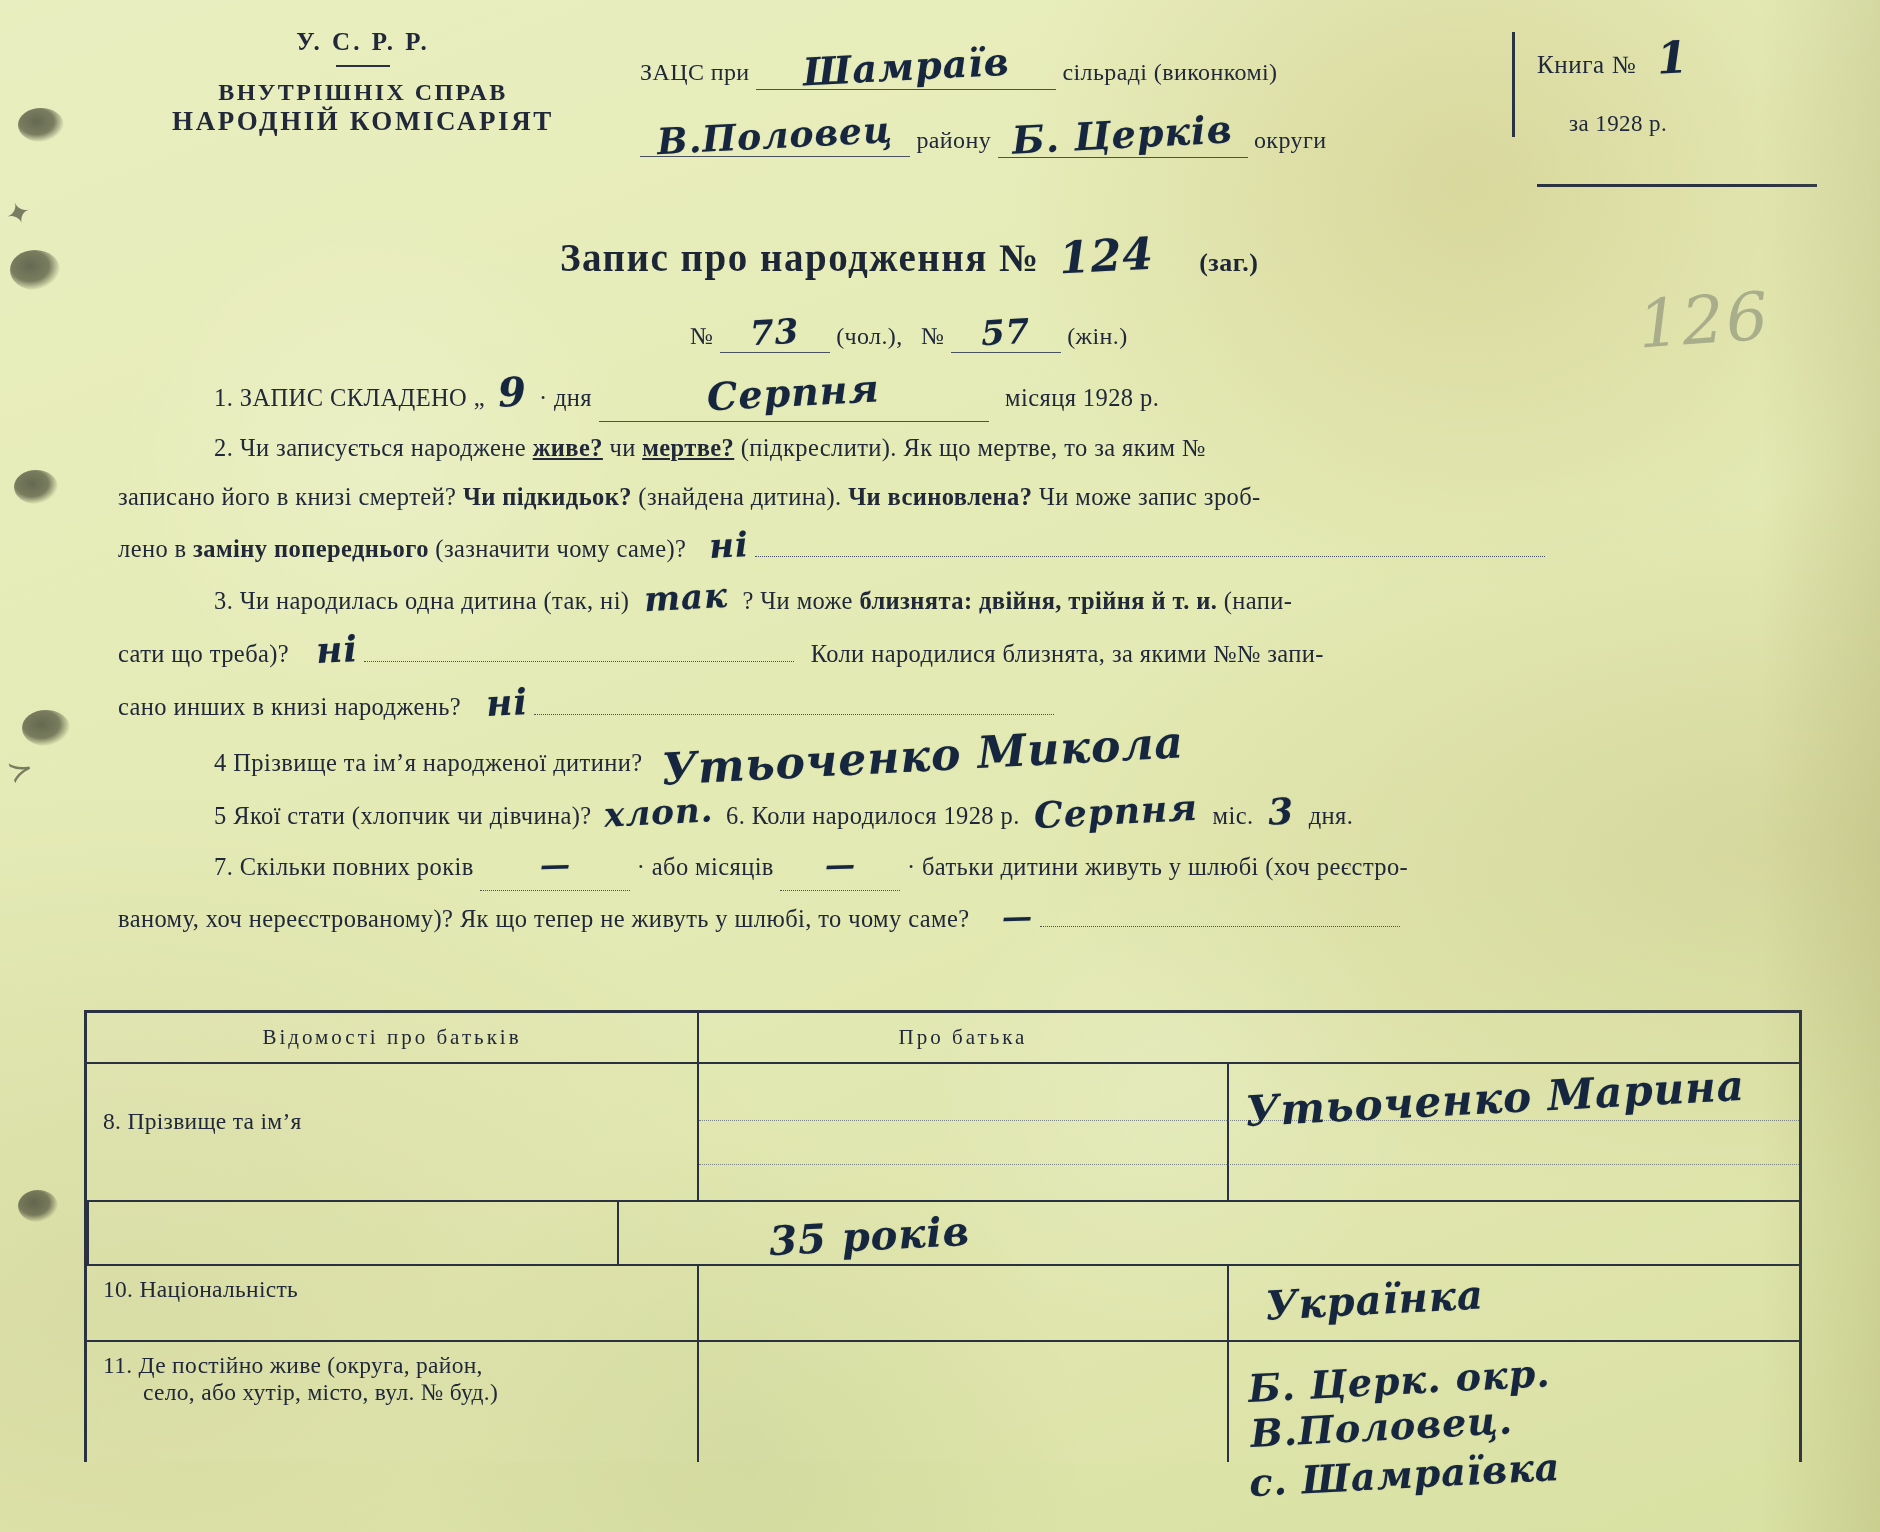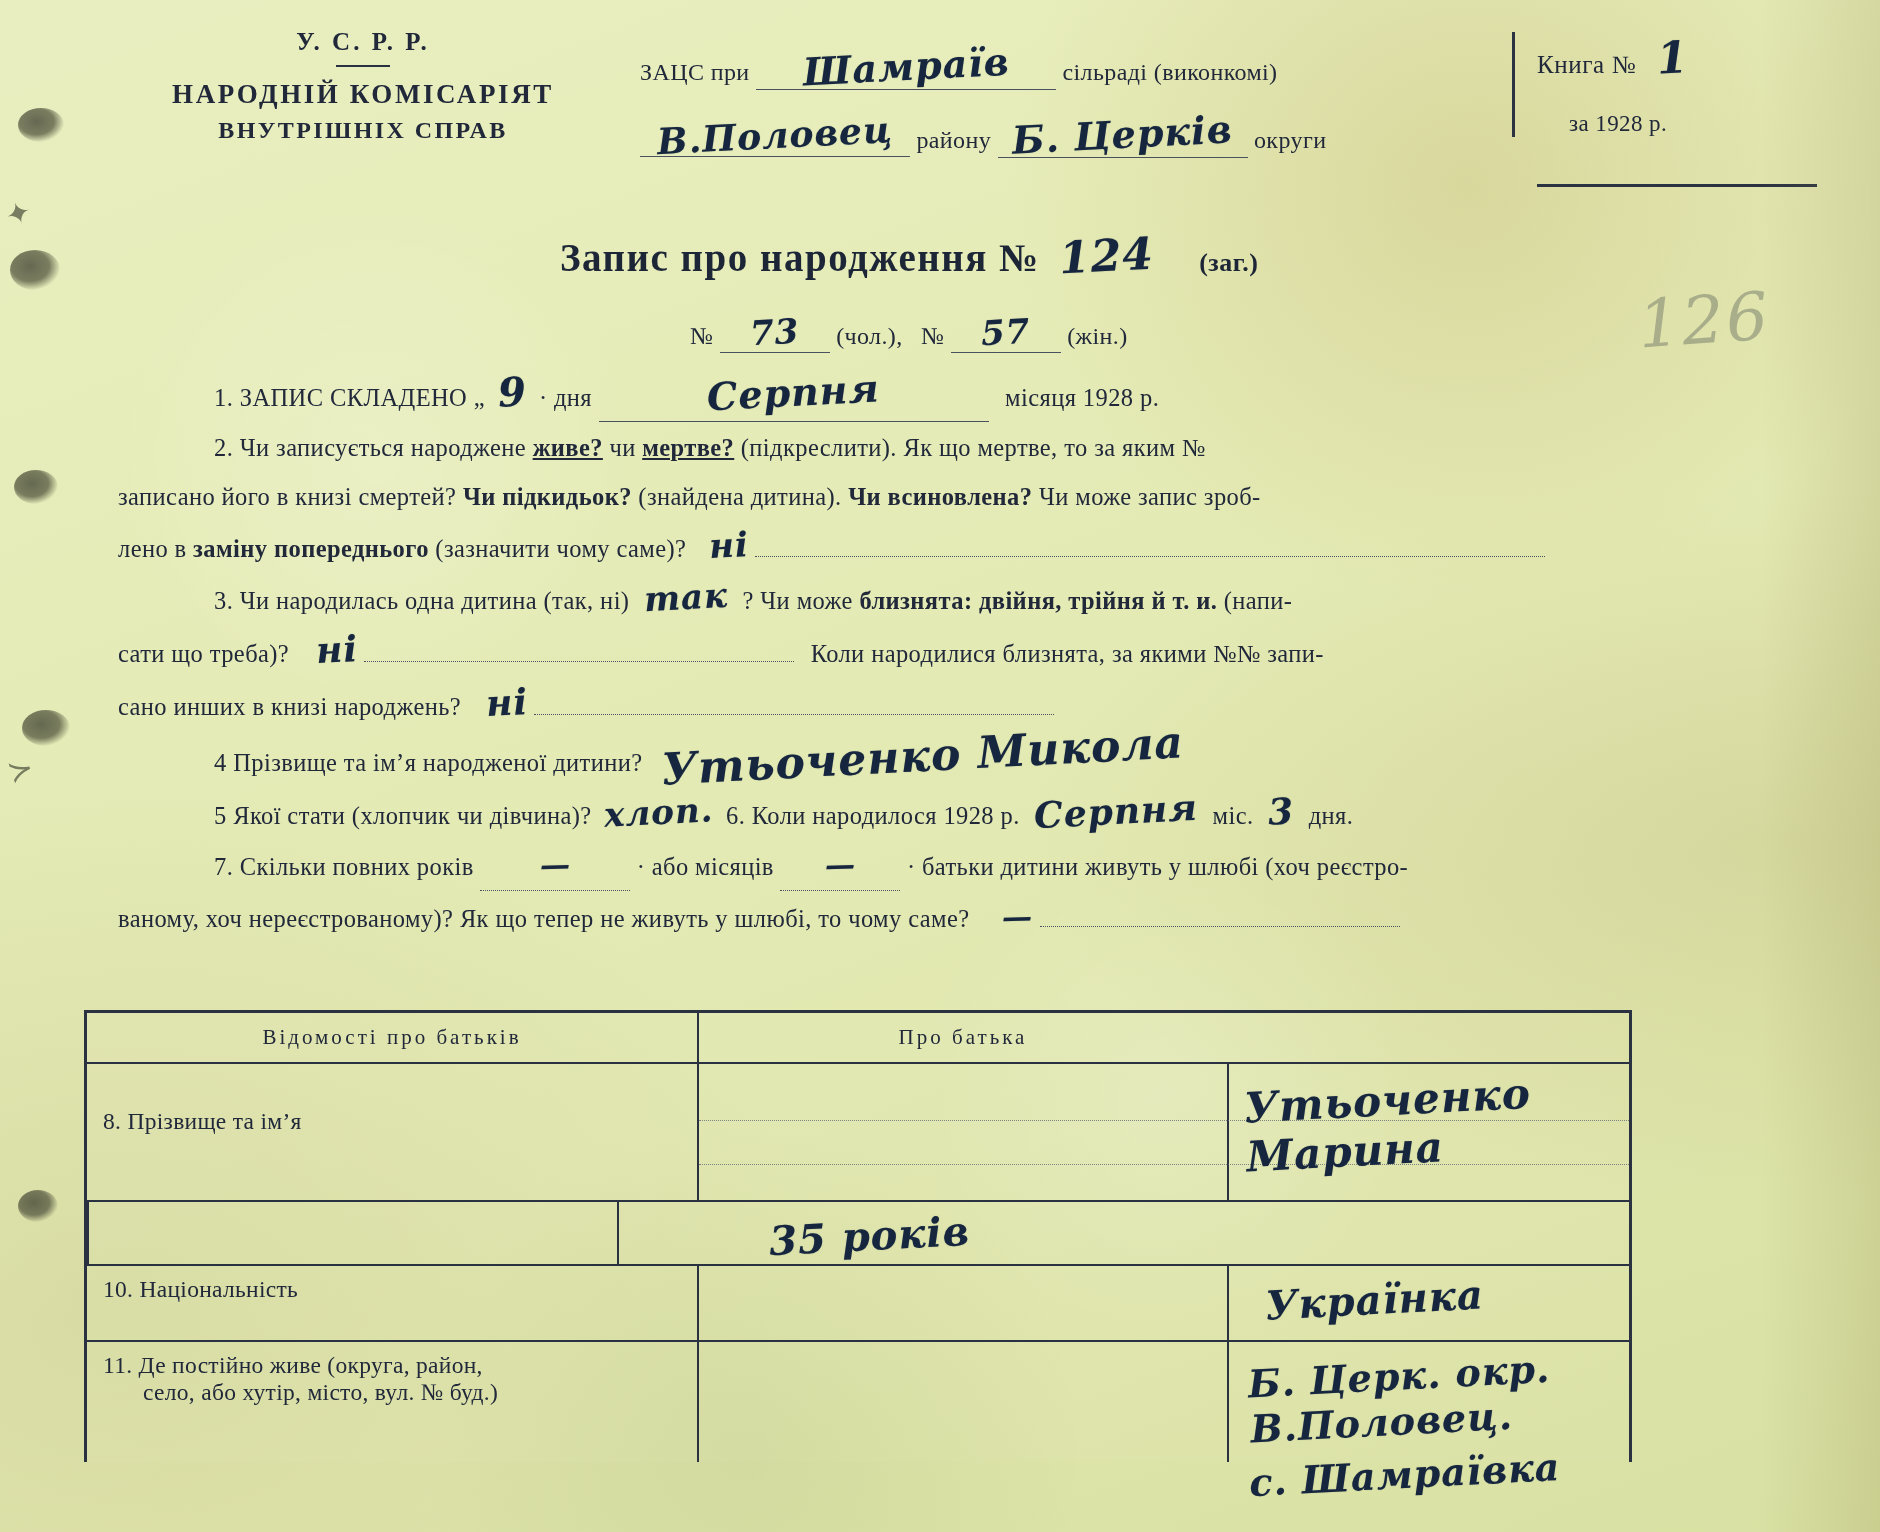--- a/index.html
+++ b/index.html
@@ -194,21 +194,21 @@
     font-size: 24.5px;
     line-height: 47px;
   }
   #body p { margin: 0 0 2px 0; }
   .indent { padding-left: 96px; }
 
   
   #tbl {
     position: absolute;
     left: 84px; top: 1010px;
-    width: 1548px;
+    width: 1718px;
     border: 3px solid #2a3140;
     border-bottom: none;
     box-sizing: border-box;
     background: rgba(255,255,255,0.03);
   }
   .trow { display: flex; border-bottom: 2px solid #2a3140; position: relative; }
   .trow:last-child { border-bottom: none; }
   .c1 { width: 610px; box-sizing: border-box; padding: 10px 16px; }
   .c2 { width: 530px; box-sizing: border-box; padding: 10px 16px; border-left: 2px solid #2a3140; }
   .c3 { flex: 1; box-sizing: border-box; padding: 10px 16px; border-left: 2px solid #2a3140; }
@@ -251,22 +251,22 @@
     <div class="blot" style="left:10px; top:250px; width:50px; height:40px;"></div>
     <div class="blot" style="left:14px; top:470px; width:44px; height:34px;"></div>
     <div class="blot" style="left:22px; top:710px; width:48px; height:36px;"></div>
     <div class="blot" style="left:18px; top:1190px; width:40px; height:32px;"></div>
     <div class="scratch" style="left:8px; top:752px;">≻</div>
     <div class="scratch" style="left:6px; top:196px;">✦</div>
 
     <div id="hdr-left">
       <div class="print usrr">У. С. Р. Р.</div>
       <div class="rule"></div>
+      <div class="print nk2">ВНУТРІШНІХ СПРАВ</div>
       <div class="print nk1">НАРОДНІЙ КОМІСАРІЯТ</div>
-      <div class="print nk2">ВНУТРІШНІХ СПРАВ</div>
     </div>
 
     <div id="hdr-mid" class="print">
       <div class="row">
         <span>ЗАЦС при</span>
         <span class="fill-u" style="width:300px;">
           <span class="hand" style="font-size:38px;">Шамраїв</span>
         </span>
         <span>сільраді</span>
         <span>(виконкомі)</span>

